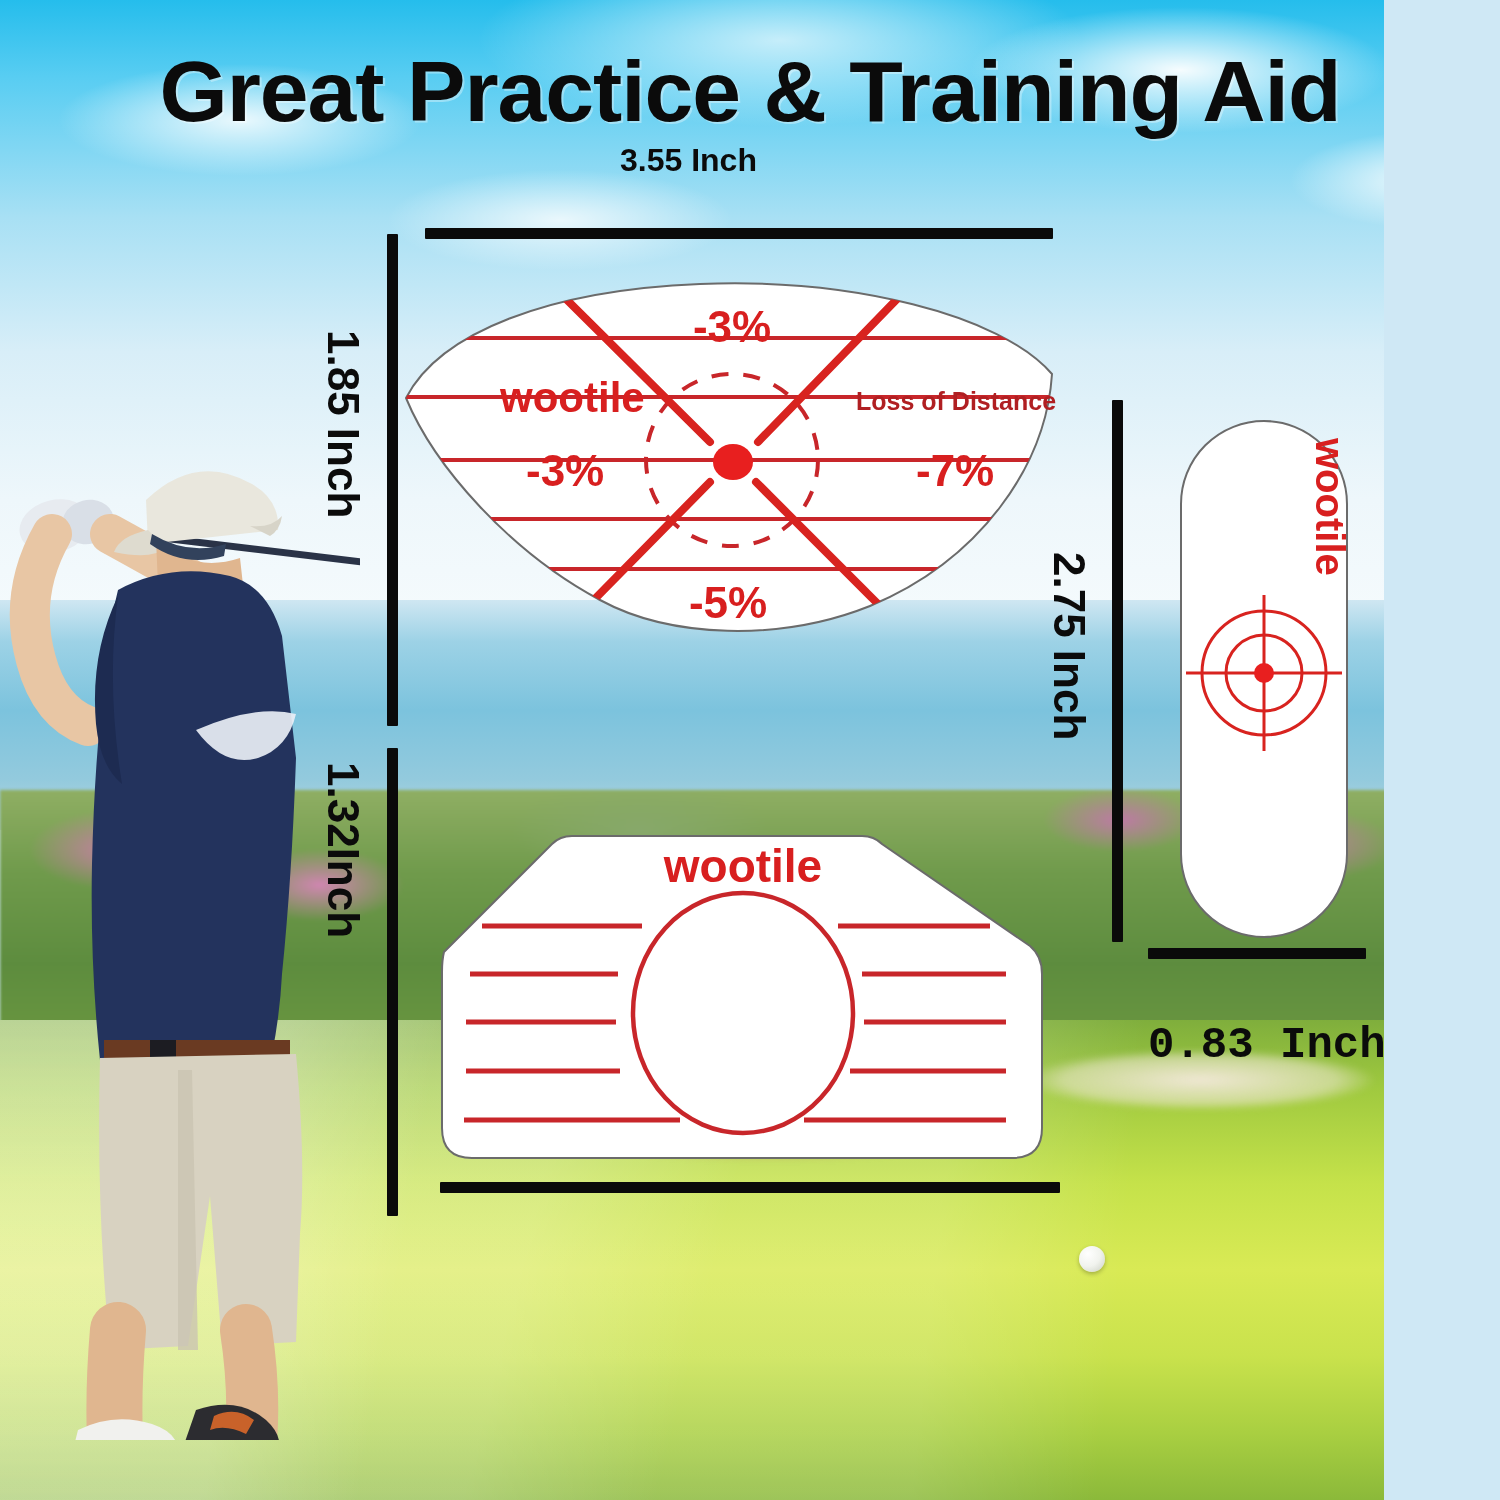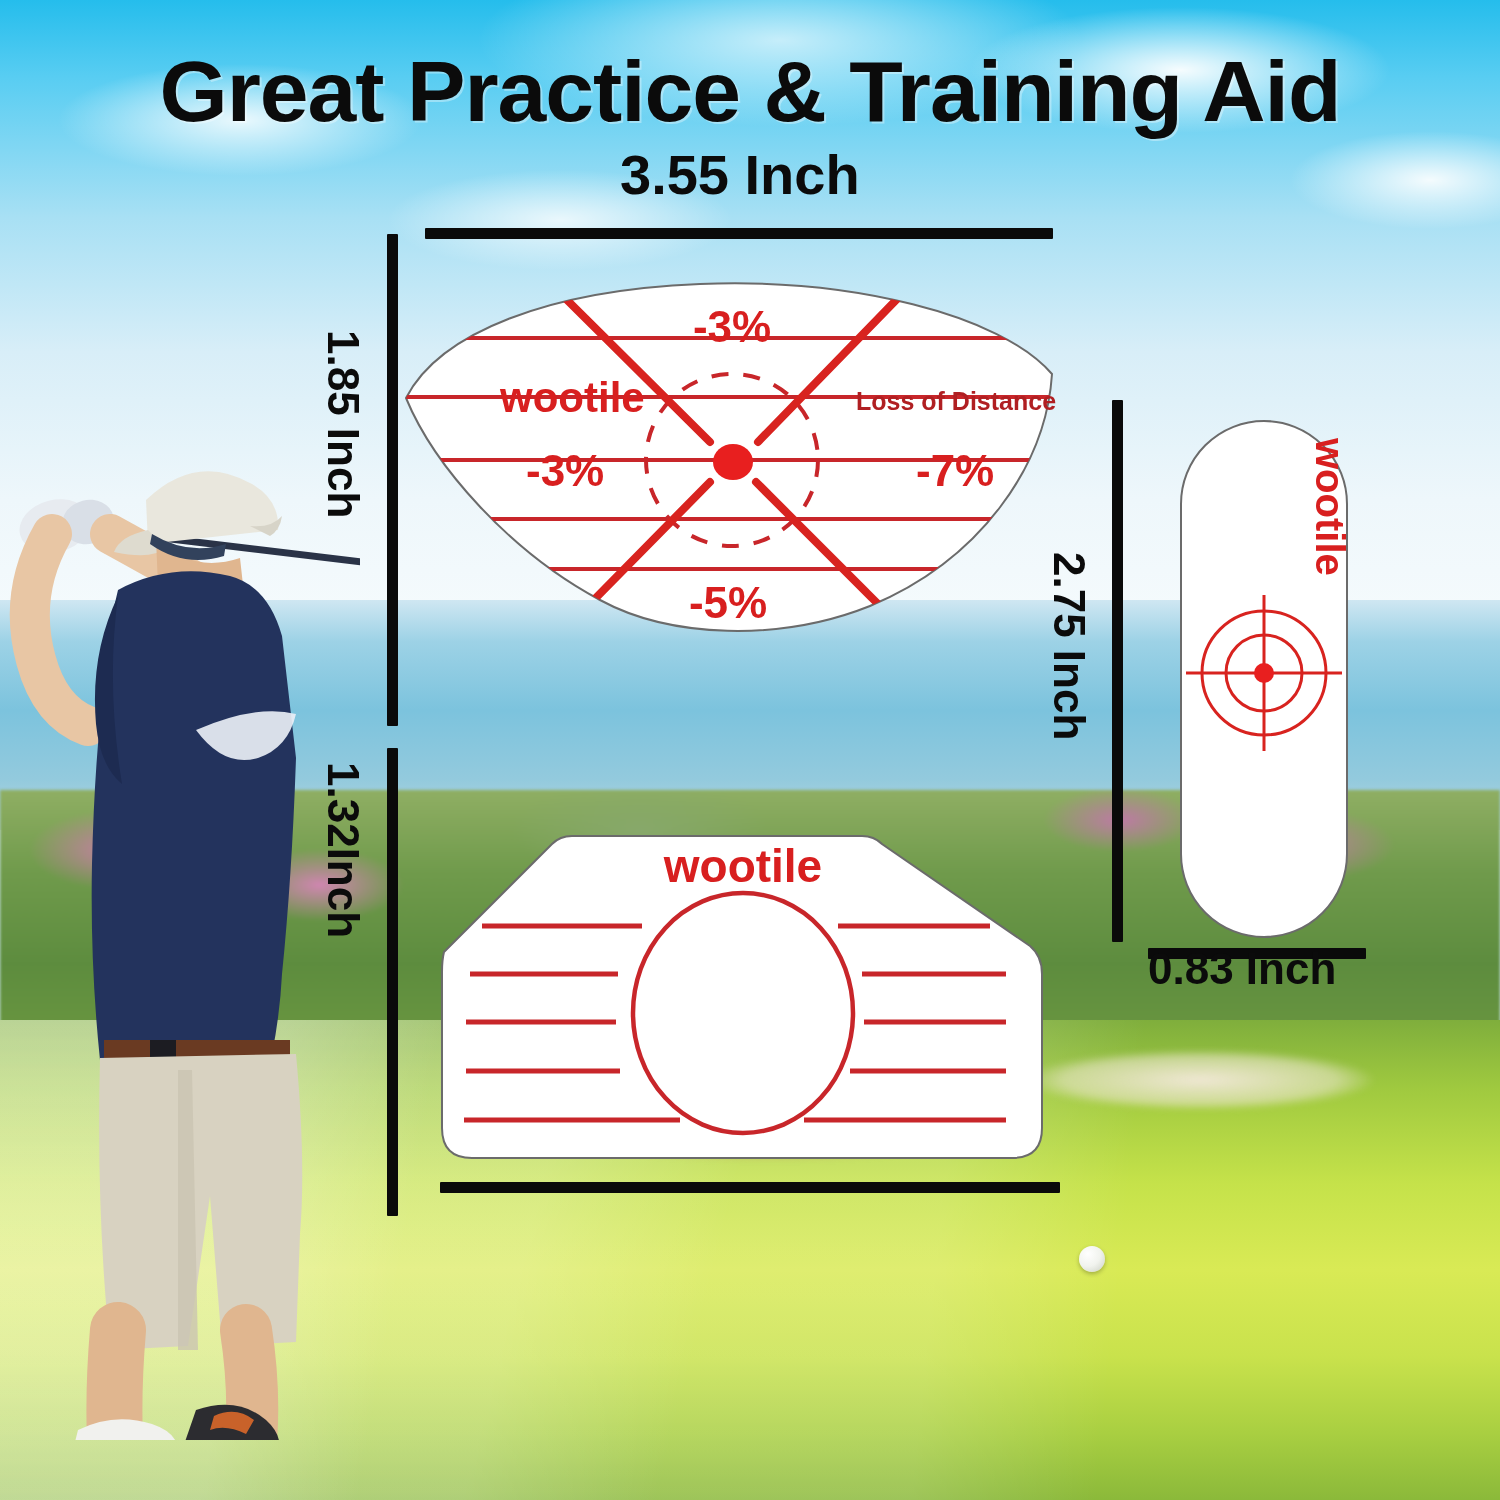--- a/index.html
+++ b/index.html
@@ -1,21 +1,21 @@
 <!DOCTYPE html>
 <html><head>
 <meta charset="utf-8">
 <style>
   html,body{margin:0;padding:0;}
   body{
     width:1500px;height:1500px;overflow:hidden;position:relative;
     font-family:"Liberation Sans", sans-serif;
     background:#cfe8f5;
   }
-  #stage{position:absolute;inset:0;width:1500px;height:1500px;overflow:hidden;}
+  #stage{position:absolute;inset:0;width:1384px;height:1500px;overflow:hidden;}
 
   
   .bg-layer{position:absolute;left:0;top:0;width:1500px;height:1500px;}
 
   .sky{
     height:640px;
     background:
       radial-gradient(ellipse 300px 90px at 1180px 70px, rgba(255,255,255,.95), rgba(255,255,255,0) 70%),
       radial-gradient(ellipse 260px 80px at 240px 120px, rgba(255,255,255,.85), rgba(255,255,255,0) 70%),
       radial-gradient(ellipse 420px 120px at 780px 40px, rgba(255,255,255,.7), rgba(255,255,255,0) 72%),
@@ -172,36 +172,36 @@
 
       <path d="M78 1000 q36 -18 74 -6 q30 10 26 34 l-108 4 Z" fill="#f1f1ee"></path>
       <path d="M78 1028 l108 -4 l2 14 l-112 2 Z" fill="#2c2c30"></path>
       <path d="M196 980 q42 -14 70 10 q22 20 8 42 l-96 0 Z" fill="#2c2c30"></path>
       <path d="M214 986 q22 -10 40 4 l-8 14 q-20 -10 -36 -4 Z" fill="#c9622a"></path>
     </svg>
   </div>
 
   <div class="title">Great Practice &amp; Training Aid</div>
 
-  <div class="dim-label" style="left:620px;top:142px;font-size:56px;">3.55 Inch</div>
+  <div class="dim-label" style="left:620px;top:142px;font-size:32px;">3.55 Inch</div>
   <div class="dim-bar-h" style="left:425px;top:228px;width:628px;"></div>
 
   <div class="dim-bar-v" style="left:387px;top:234px;height:492px;"></div>
   <div class="dim-label rot-cw" style="left:368px;top:330px;font-size:44px;">1.85 Inch</div>
 
   <div class="dim-bar-v" style="left:387px;top:748px;height:468px;"></div>
   <div class="dim-label rot-cw" style="left:368px;top:762px;font-size:44px;">1.32Inch</div>
 
   <div class="dim-bar-h" style="left:440px;top:1182px;width:620px;"></div>
 
   <div class="dim-bar-v" style="left:1112px;top:400px;height:542px;"></div>
   <div class="dim-label rot-cw" style="left:1094px;top:552px;font-size:44px;">2.75 Inch</div>
 
   <div class="dim-bar-h" style="left:1148px;top:948px;width:218px;"></div>
-  <div class="dim-label" style="left:1148px;top:944px;font-size:44px;">0.83 Inch</div>
+  <div class="dim-label" style="left:1148px;top:1020px;font-size:44px;font-family:Liberation Mono, monospace;">0.83 Inch</div>
 
   <div class="sticker" style="left:400px;top:270px;">
     <svg width="660" height="370" viewBox="0 0 660 370">
       <defs>
         <clipPath id="ironClip">
           <path d="M6 128
                    C 40 62, 150 20, 300 14
                    C 450 8, 600 44, 652 104
                    C 646 196, 580 290, 470 336
                    C 380 372, 270 368, 200 330

